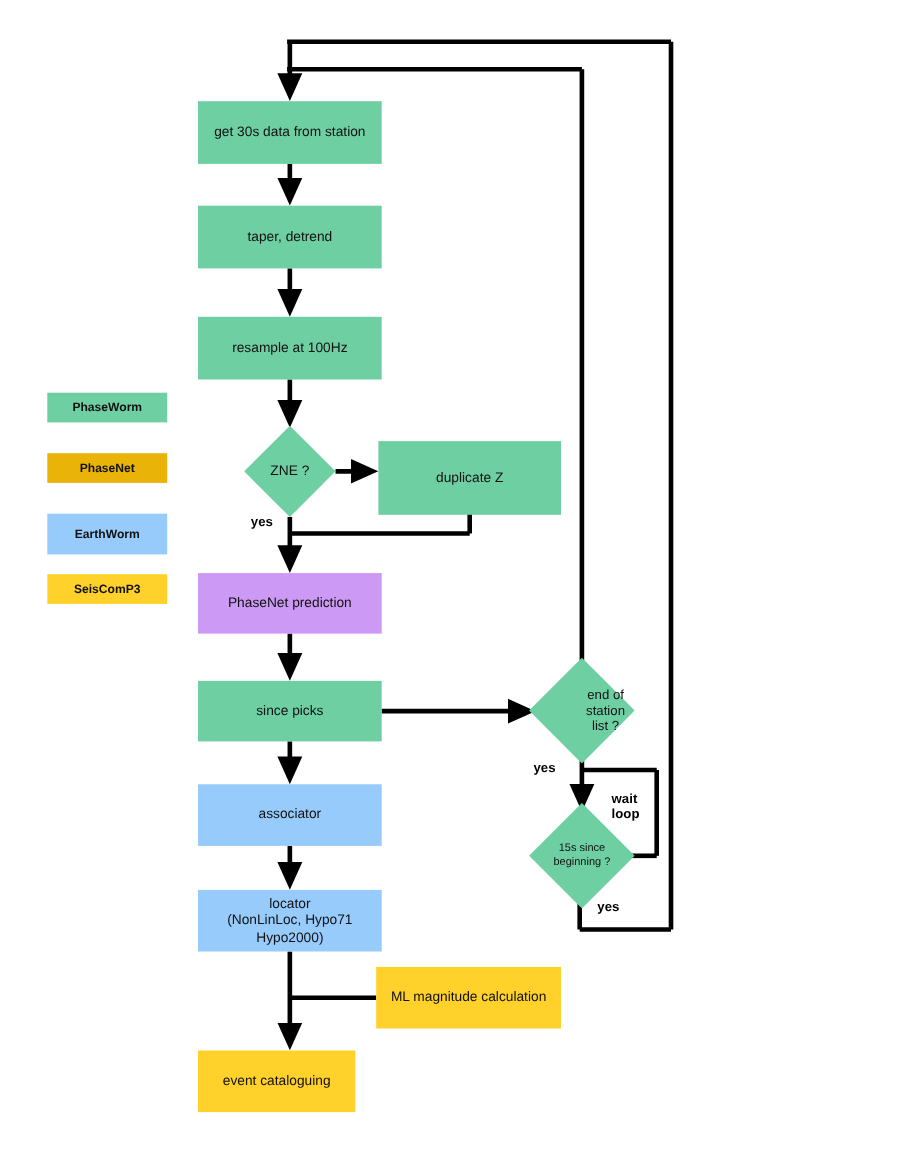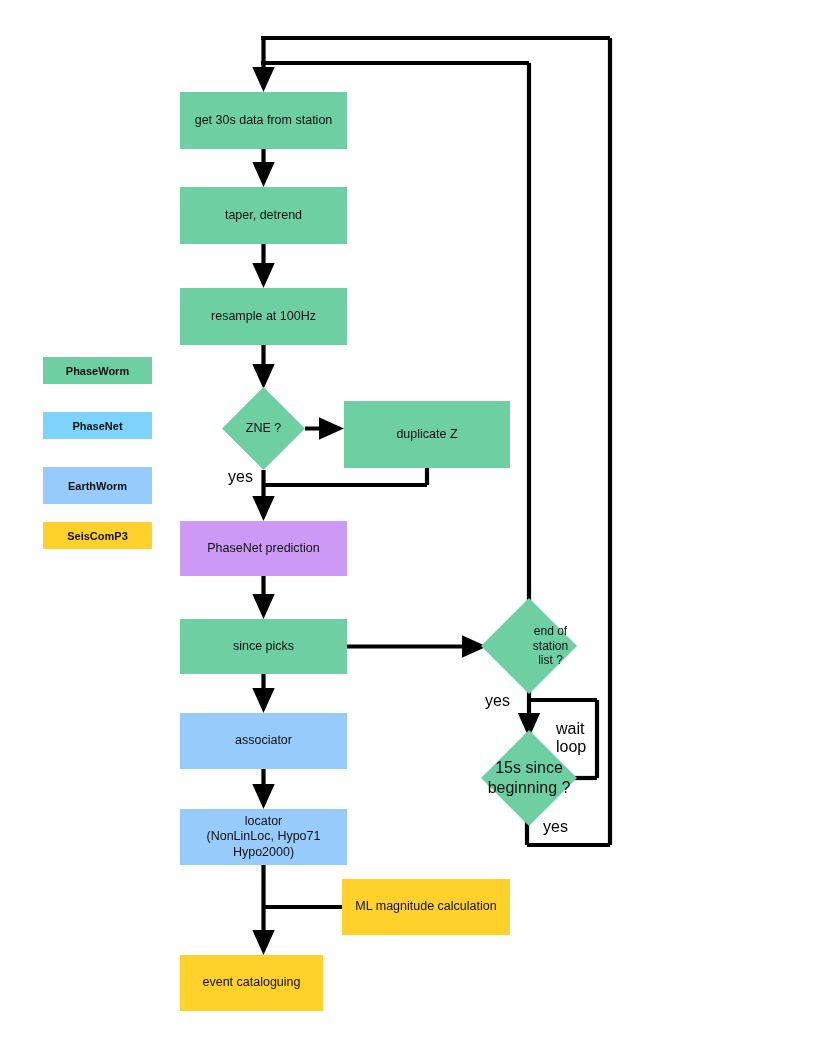--- a/index.html
+++ b/index.html
@@ -61,22 +61,22 @@
     display: flex;
     align-items: center;
     justify-content: center;
     font-weight: bold;
     font-size: 11px;
     color: #111111;
     font-family: "Liberation Sans", sans-serif;
   }
   .edge-label {
     position: absolute;
-    font-weight: normal;
-    font-size: 16px;
+    font-weight: bold;
+    font-size: 12px;
     color: #000000;
     font-family: "Liberation Sans", sans-serif;
     line-height: 1.15;
     white-space: pre-line;
   }
 </style>
 </head>
 <body>
 
 <div id="canvas">
@@ -170,21 +170,21 @@
       <polygon points="50,0 100,50 50,100 0,50" fill="#6ECFA3"></polygon>
     </svg>
     <span class="diamond-label" style="white-space:pre-line; font-size:12px;margin-left:43px;">end of
 station list ?</span>
   </div>
 
   <div class="node diamond-wrap" style="left:481px; top:730px; width:96px; height:96px;">
     <svg class="diamond-shape" viewBox="0 0 100 100" preserveAspectRatio="none">
       <polygon points="50,0 100,50 50,100 0,50" fill="#6ECFA3"></polygon>
     </svg>
-    <span class="diamond-label" style="white-space:pre-line; font-size:16px;">15s since
+    <span class="diamond-label" style="white-space:pre-line; font-size:10px;">15s since
 beginning ?</span>
   </div>
 
   <div class="node process" style="left:180px; top:713px; width:167px; height:56px; background:#96CBFC;">
     <span>associator</span>
   </div>
 
   <div class="node process" style="left:180px; top:809px; width:167px; height:56px; background:#96CBFC;">
     <span style="white-space:pre-line;">locator
 (NonLinLoc, Hypo71
@@ -205,21 +205,21 @@
 
   <div class="edge-label" style="left:556px; top:720px; text-align:left;">wait
 loop</div>
 
   <div class="edge-label" style="left:543px; top:818px;">yes</div>
 
   <div class="legend-item" style="left:43px; top:357px; width:109px; height:27px; background:#6ECFA3;">
     <span>PhaseWorm</span>
   </div>
 
-  <div class="legend-item" style="left:43px; top:412px; width:109px; height:27px; background:#7dd3fc;">
+  <div class="legend-item" style="left:43px; top:412px; width:109px; height:27px; background:#eab308;">
     <span>PhaseNet</span>
   </div>
 
   <div class="legend-item" style="left:43px; top:467px; width:109px; height:37px; background:#96CBFC;">
     <span>EarthWorm</span>
   </div>
 
   <div class="legend-item" style="left:43px; top:522px; width:109px; height:27px; background:#FFD12A;">
     <span>SeisComP3</span>
   </div>

